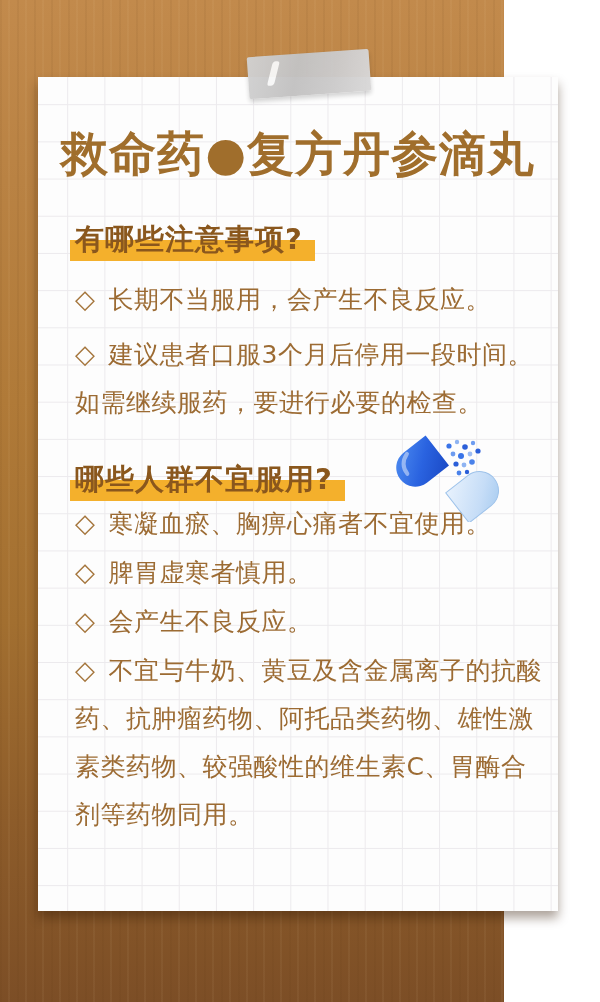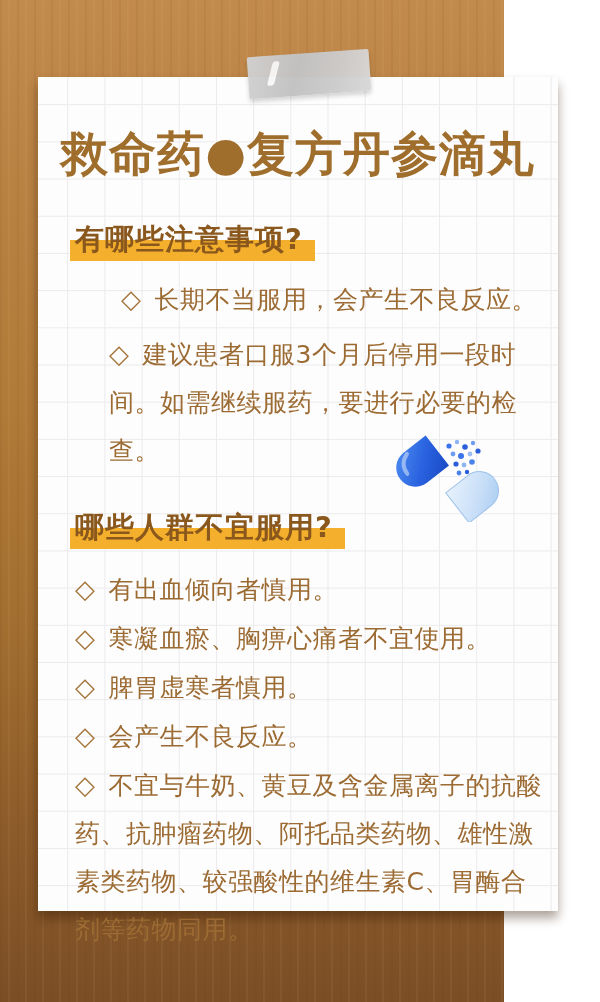--- a/index.html
+++ b/index.html
@@ -56,22 +56,22 @@
     background:#f4b02c;z-index:0;display:block;
   }
   .htext{position:relative;z-index:1;letter-spacing:1px;text-align:right;}
   .heading-row{display:block;}
   .bullet{
     margin:0;padding:0 16px 0 37px;
     font-size:25px;line-height:48px;color:#9c6b33;font-weight:500;
     letter-spacing:0.5px;
   }
   .bullet .dm{color:#a5763d;margin-right:13px;font-size:26px;}
-  .b1{margin-top:16px;margin-left:46px;}
-  .b2{margin-top:6px;margin-left:34px;}
+  .b1{margin-top:16px;}
+  .b2{margin-top:6px;}
   .b3{margin-top:18px;}
   .pill{position:absolute;left:355px;top:357px;width:110px;height:88px;}
 </style>
 </head>
 <body>
 
 <div class="scene">
   <div class="paper">
 
     <div class="tape">
@@ -131,21 +131,20 @@
         <circle cx="77" cy="20" r="2.4" fill="#9dbdf4"></circle>
         <circle cx="85" cy="17" r="2.6" fill="#2b5fd9"></circle>
         <circle cx="63" cy="30" r="2.6" fill="#2b5fd9"></circle>
         <circle cx="71" cy="31" r="2.4" fill="#8fb4f2"></circle>
         <circle cx="79" cy="28" r="2.8" fill="#4a82ea"></circle>
         <circle cx="66" cy="39" r="2.4" fill="#4a82ea"></circle>
         <circle cx="74" cy="38" r="2.2" fill="#2b5fd9"></circle>
       </g>
     </svg>
 
-    <p class="bullet b3"><span class="dm">◇</span><span>有出血倾向者慎用。</span></p>
 
     <p class="bullet"><span class="dm">◇</span><span>寒凝血瘀、胸痹心痛者不宜使用。</span></p>
 
     <p class="bullet"><span class="dm">◇</span><span>脾胃虚寒者慎用。</span></p>
 
     <p class="bullet"><span class="dm">◇</span><span>会产生不良反应。</span></p>
 
     <p class="bullet"><span class="dm">◇</span><span>不宜与牛奶、黄豆及含金属离子的抗酸药、抗肿瘤药物、阿托品类药物、雄性激素类药物、较强酸性的维生素C、胃酶合剂等药物同用。</span></p>
 
   </div>

